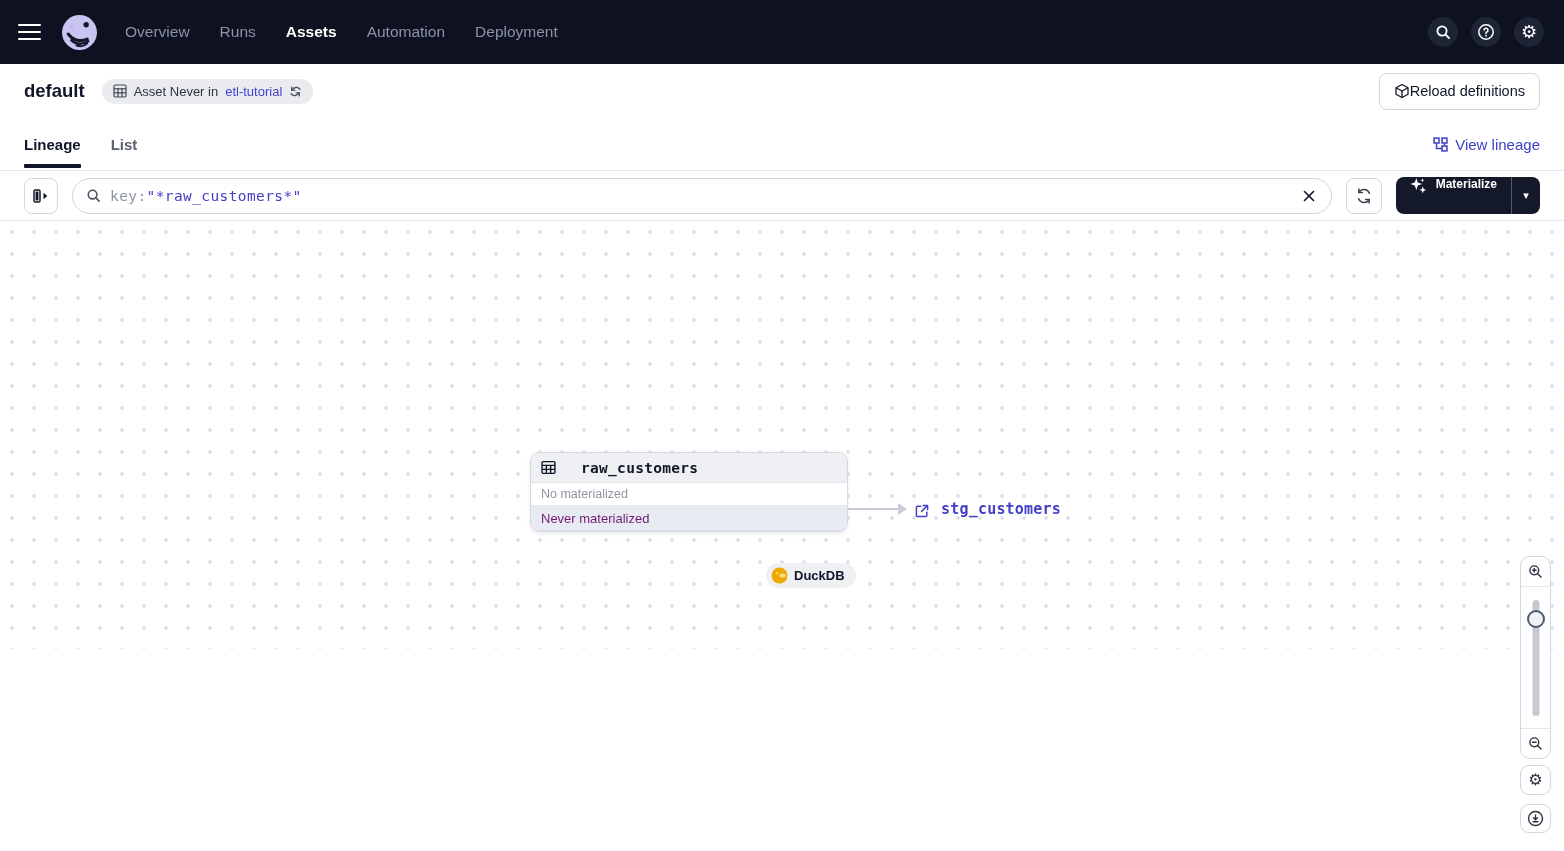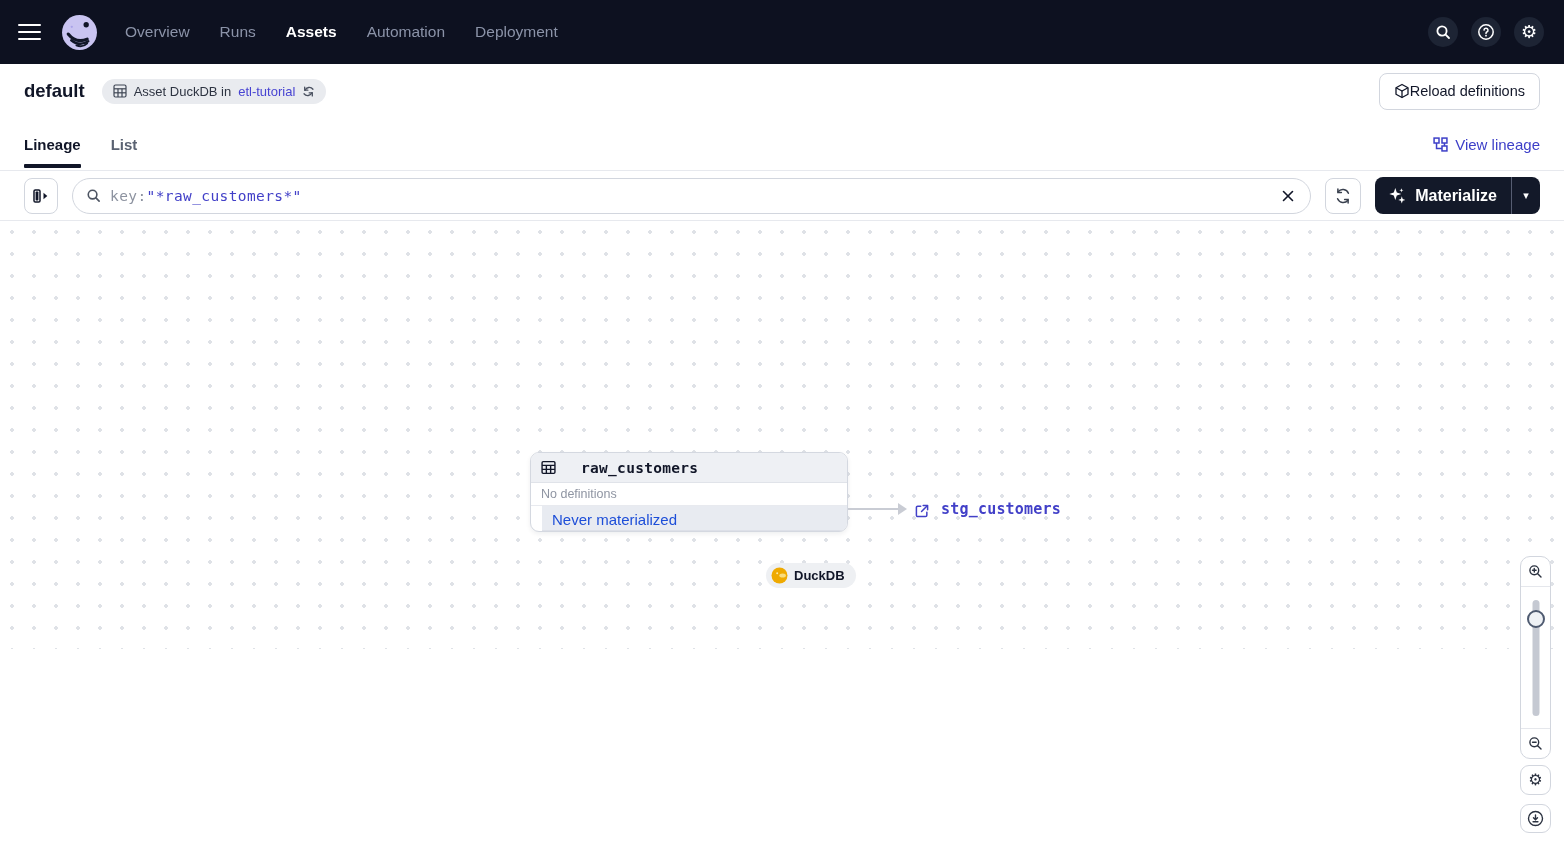--- a/index.html
+++ b/index.html
@@ -54,41 +54,41 @@
     display:flex; align-items:center; padding:0 13px; gap:9px; cursor:text; }
   .search-text { font-size:14.5px; letter-spacing:0.4px; white-space:pre; }
   .q-prefix { color:#8d93a0; }
   .q-value { color:#4240c8; }
   .clear-btn { margin-left:auto; background:none; border:none; display:flex; align-items:center;
     cursor:pointer; padding:2px; }
   .refresh-btn { width:36px; height:36px; border:1px solid #d2d6de; border-radius:8px; background:#fff;
     display:flex; align-items:center; justify-content:center; cursor:pointer; }
   .materialize { display:flex; height:37px; background:#131929; border-radius:8px; color:#fff;
     align-items:stretch; overflow:hidden; }
-  .mat-main { display:flex; align-items:center; gap:9px; padding:0 14px; font-size:16px;
+  .mat-main { display:flex; gap:9px; padding:0 14px; font-size:12px;
     font-weight:600; cursor:pointer; }
   .mat-divider { width:1px; background:#565d72; margin:0; }
   .mat-caret { width:28px; display:flex; align-items:center; justify-content:center; font-size:11px;
     cursor:pointer; color:#fff; }
 
   
   .graph { position:absolute; top:222px; left:0; right:0; bottom:0; background:#fff;
     background-image:radial-gradient(circle, #dfe2e7 1.7px, transparent 2px);
     background-size:22px 22px; background-position:1px -1px; }
 
   .asset-node { position:absolute; left:530px; top:230px; width:318px; background:#fff;
     border:1px solid #d4d8e0; border-radius:9px; overflow:hidden;
     box-shadow:0 2px 5px rgba(16,22,40,0.07); cursor:pointer; }
   .an-header { display:flex; align-items:center; gap:25px; padding:5px 10px; background:#eef0f4;
     border-bottom:1px solid #e0e3e9; height:30px; }
   .an-title { font-size:14.5px; font-weight:700; color:#111628; letter-spacing:0.3px; }
   .an-desc { padding:4px 10px; font-size:12.5px; color:#8f95a2; border-bottom:1px solid #e8eaef;
     background:#fff; height:23px; }
-  .an-status { padding:5px 10px; font-size:15px; color:#1d4ed8; background:#e8ebf1;
-    border-bottom:1px solid #dde0e8; height:25px;margin-left:11px; }
+  .an-status { padding:5px 10px; font-size:13px; color:#701a75; background:#e8ebf1;
+    border-bottom:1px solid #dde0e8; height:25px; }
   .an-checks { display:flex; align-items:center; padding:5px 10px; font-size:12.5px; color:#1c2230;
     background:#f5f6f9; height:25px; }
   .an-checks-right { margin-left:auto; display:flex; align-items:center; gap:6px; }
   .check-dot { width:8px; height:8px; border-radius:50%; background:#59637a; }
   .check-count { color:#4a52cc; }
 
   .duckdb-badge { position:absolute; left:766px; top:341px; height:25px; display:flex;
     align-items:center; gap:6px; background:#eef0f3; border-radius:13px; padding:0 11px 0 5px;
     font-size:13px; font-weight:600; color:#111628; cursor:default; }
 
@@ -168,21 +168,21 @@
   <div class="header-row">
     <h1 class="page-title">default</h1>
     <div class="group-badge">
       <svg width="14" height="14" viewBox="0 0 14 14" fill="none" stroke="#3f4654" stroke-width="1.2">
         <rect x="1" y="1" width="12" height="12" rx="1.5"></rect>
         <line x1="1" y1="4.8" x2="13" y2="4.8"></line>
           <line x1="5" y1="4.8" x2="5" y2="13"></line>
         <line x1="9" y1="4.8" x2="9" y2="13"></line>
           <line x1="1" y1="8.8" x2="13" y2="8.8"></line>
       </svg>
-      <span>Asset DuckDB in</span>
+      <span>Asset Never in</span>
       <a class="badge-link">etl-tutorial</a>
       <svg width="13" height="13" viewBox="0 0 14 14" fill="none" stroke="#4a5160" stroke-width="1.4" stroke-linecap="round">
         <path d="M11.8 4.6 a5 5 0 0 0 -8.6 1.2"></path>
           <path d="M2.9 2.2 v3.4 h3.4"></path>
         <path d="M2.2 9.4 a5 5 0 0 0 8.6 -1.2"></path>
           <path d="M11.1 11.8 v-3.4 h-3.4"></path>
       </svg>
     </div>
     <button class="reload-btn">
       <svg width="16" height="16" viewBox="0 0 16 16" fill="none" stroke="#111628" stroke-width="1.3" stroke-linejoin="round">
@@ -259,21 +259,21 @@
       <div class="an-header">
         <svg width="15" height="15" viewBox="0 0 14 14" fill="none" stroke="#111628" stroke-width="1.3">
           <rect x="1" y="1.5" width="12" height="11" rx="1"></rect>
           <line x1="1" y1="5" x2="13" y2="5"></line>
             <line x1="1" y1="8.7" x2="13" y2="8.7"></line>
           <line x1="5" y1="5" x2="5" y2="12.5"></line>
             <line x1="9" y1="5" x2="9" y2="12.5"></line>
         </svg>
         <span class="an-title mono">raw_customers</span>
       </div>
-      <div class="an-desc">No definitions</div>
+      <div class="an-desc">No materialized</div>
       <div class="an-status">Never materialized</div>
     </div>
 
     <div class="duckdb-badge">
       <svg width="17" height="17" viewBox="0 0 17 17">
         <circle cx="8.5" cy="8.5" r="8" fill="#efaa01"></circle>
         <ellipse cx="11.6" cy="8.5" rx="3.3" ry="2.1" fill="#f9dd7e"></ellipse>
         <circle cx="6.2" cy="6.2" r="1" fill="#fde9a8"></circle>
       </svg>
       <span>DuckDB</span>

